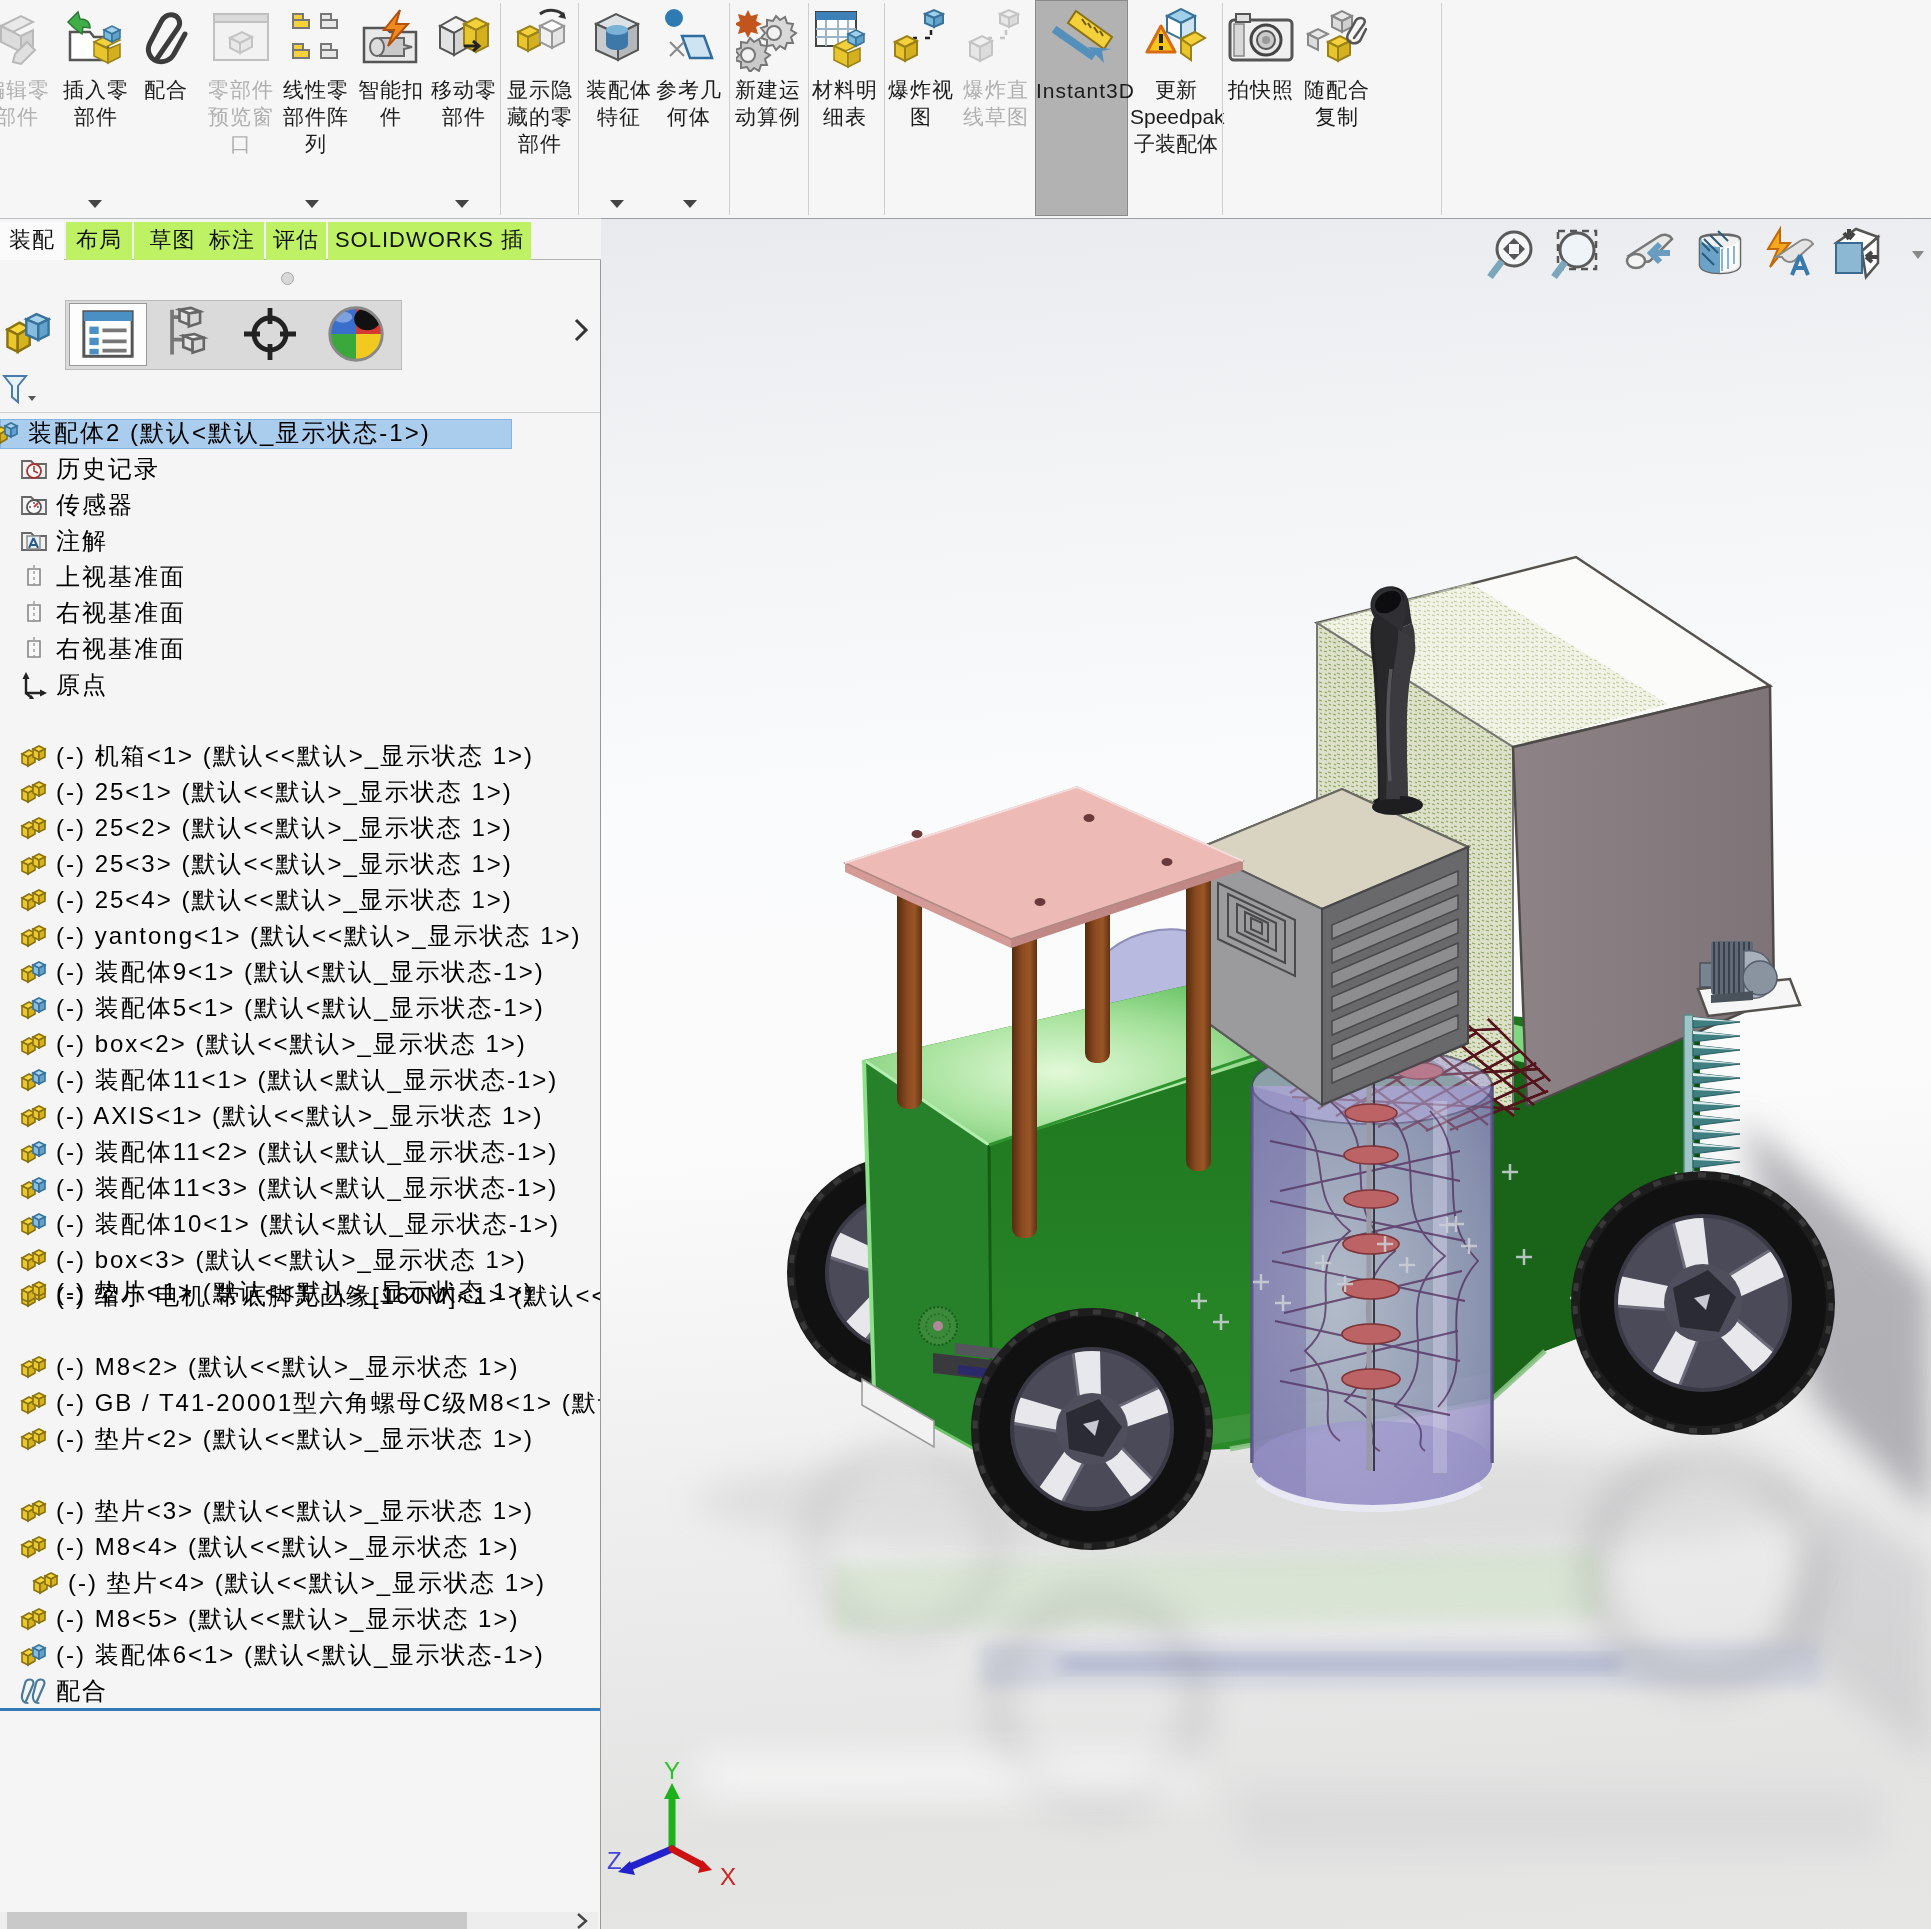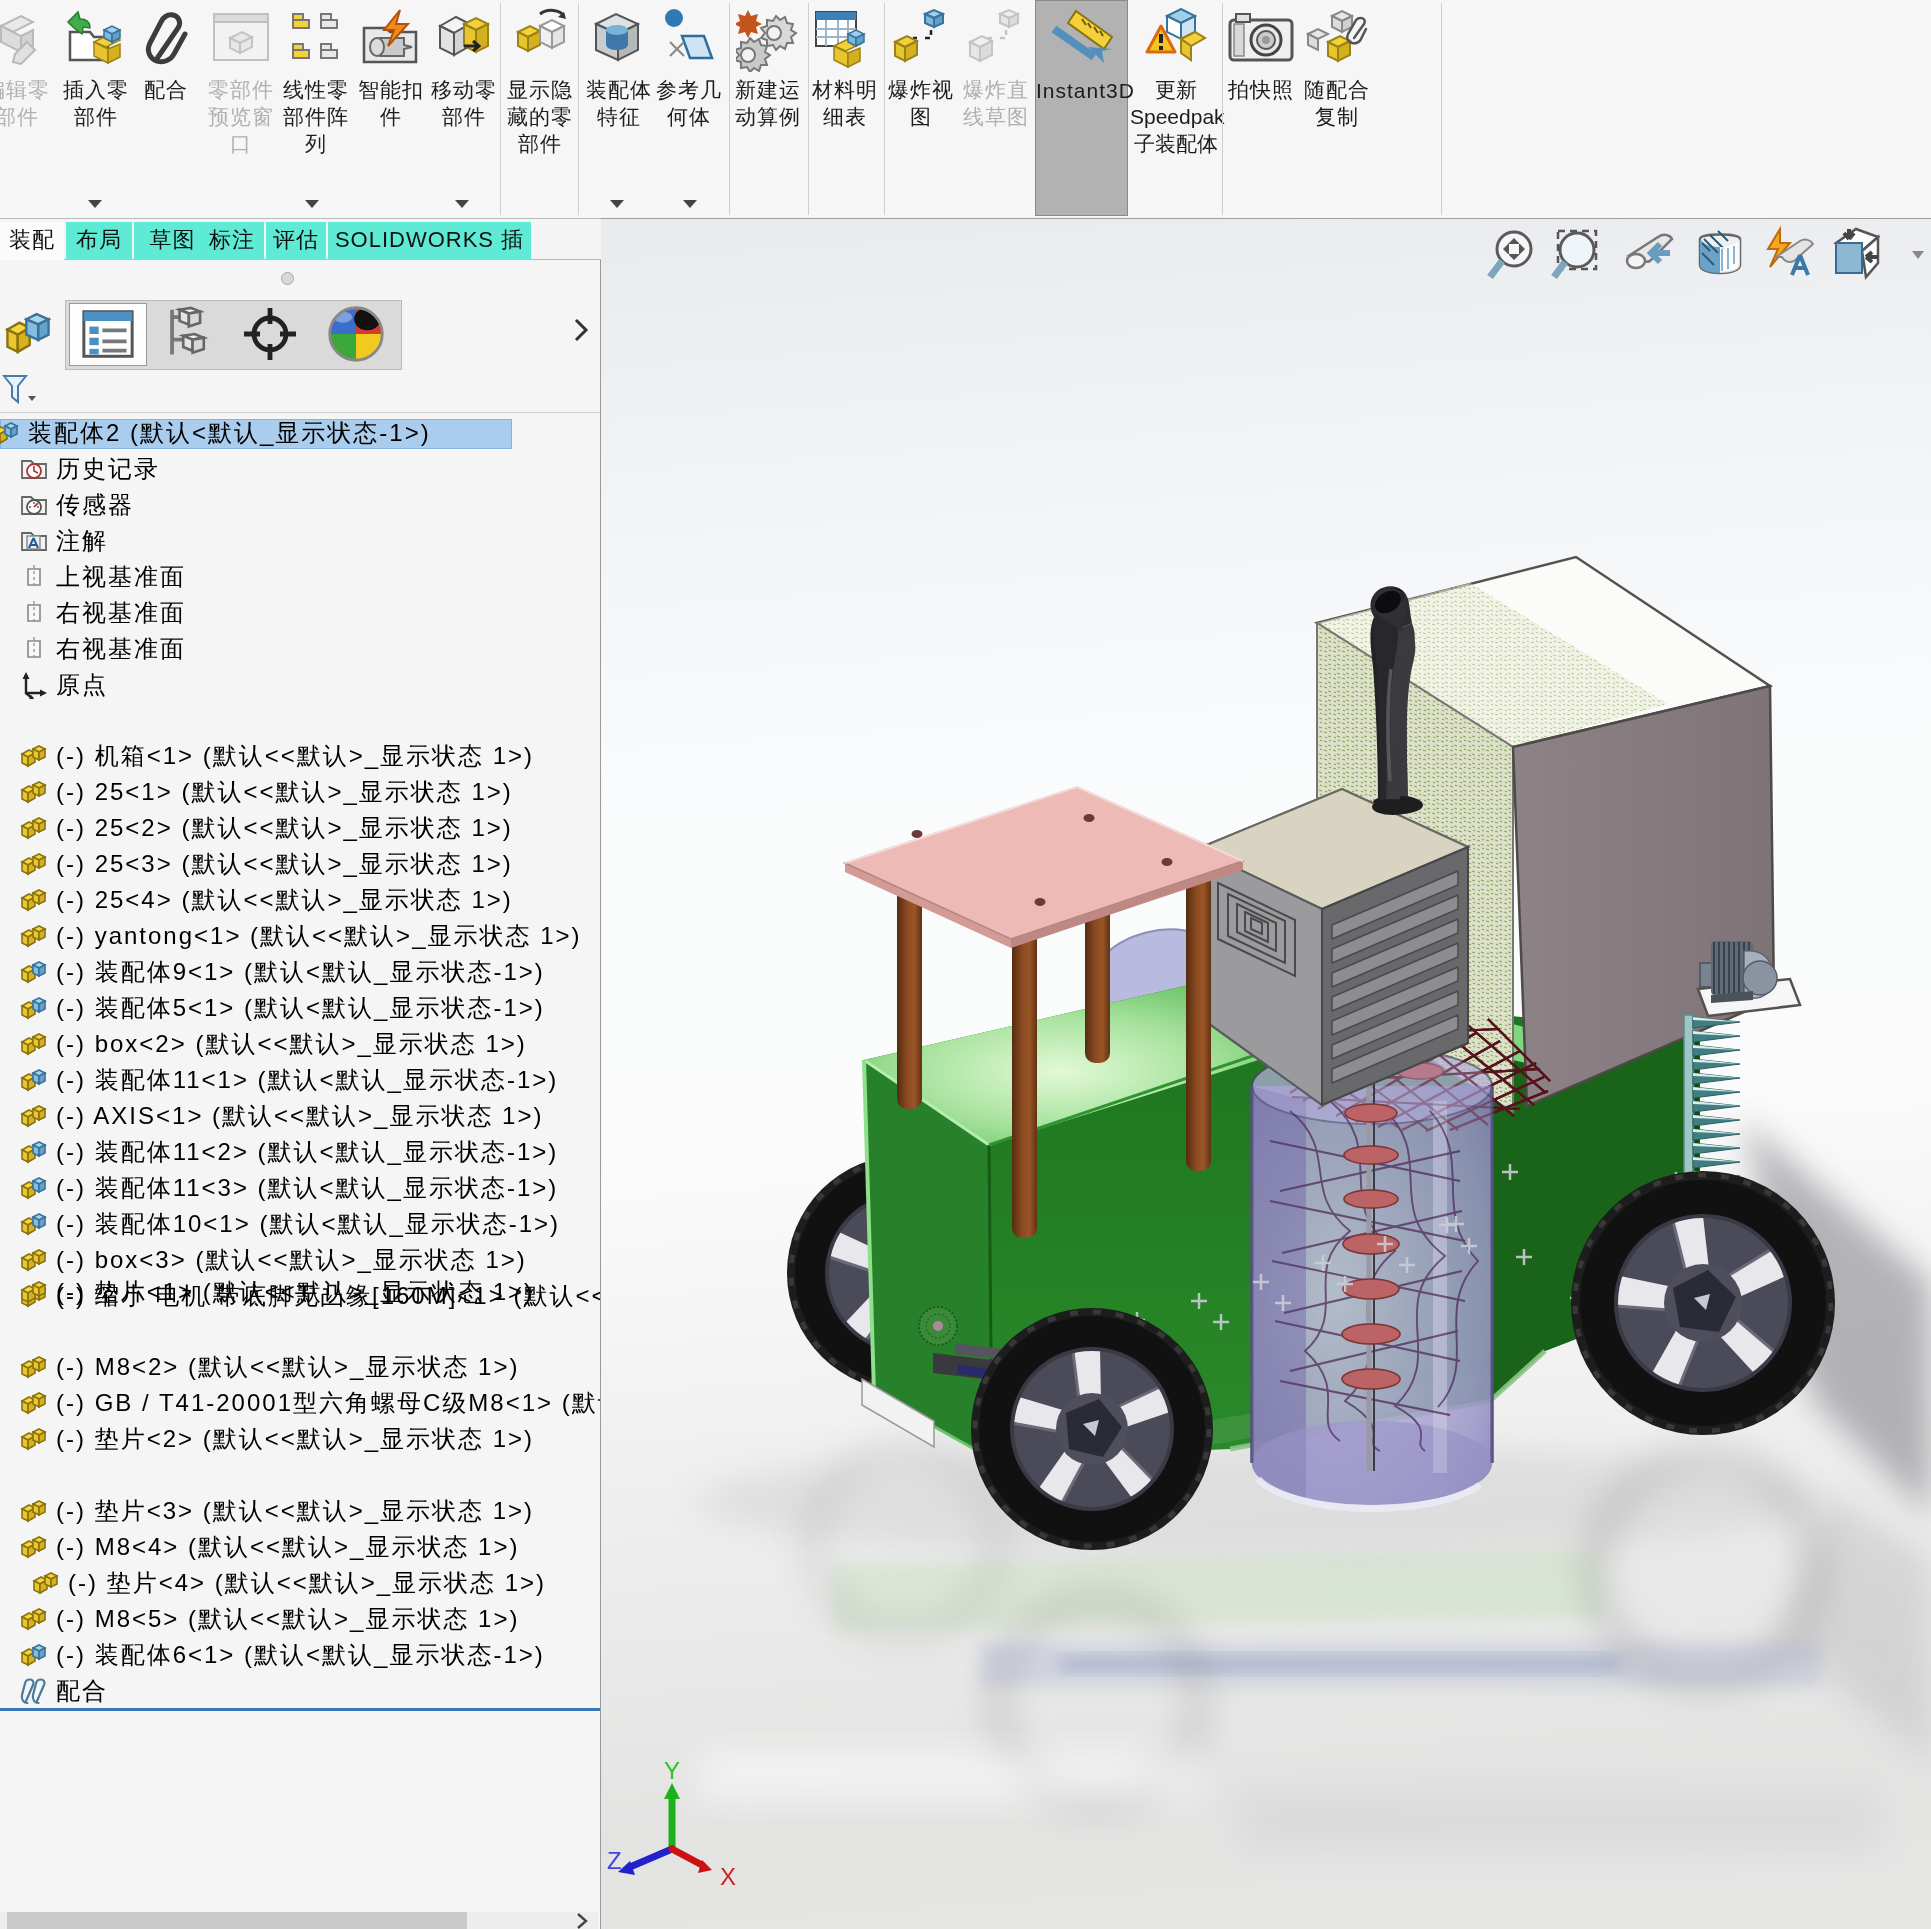--- a/index.html
+++ b/index.html
@@ -3,21 +3,21 @@
 html,body{margin:0;padding:0}
 body{width:1931px;height:1929px;overflow:hidden;position:relative;font-family:"Liberation Sans",sans-serif;background:#fff}
 #tb{position:absolute;left:0;top:0;width:1931px;height:218px;background:#f6f6f6;border-bottom:1px solid #b9bdbf}
 .btn{position:absolute;top:8px;text-align:center;color:#1c1c1c;font-size:21px;line-height:27px;letter-spacing:1px}
 .btn svg{display:block;margin:0 auto 4px}
 .gray{color:#b0b0b0}
 .sep{position:absolute;top:3px;height:212px;width:1px;background:#cfcfcf}
 .dar{position:absolute;width:0;height:0;border-left:7px solid transparent;border-right:7px solid transparent;border-top:8px solid #444;top:200px}
 #i3d{position:absolute;left:1035px;top:0;width:93px;height:216px;background:#b2b2b2;border:1px solid #8a8a8a;box-sizing:border-box}
 #tabrow{position:absolute;left:0;top:219px;width:601px;height:41px;background:#f4f4f4;border-bottom:1px solid #b5b5b5;box-sizing:border-box}
-.tab{position:absolute;top:3px;height:38px;background:#5eead4;color:#111;font-size:22px;text-align:center;line-height:36px;letter-spacing:1px}
+.tab{position:absolute;top:3px;height:38px;background:#bef264;color:#111;font-size:22px;text-align:center;line-height:36px;letter-spacing:1px}
 .tab.on{background:#fbfbfb}
 #pnl{position:absolute;left:0;top:260px;width:600px;height:1669px;background:#f5f5f6;border-right:1px solid #999;box-sizing:content-box;overflow:hidden}
 #pnl .hl{position:absolute;left:0;top:159px;width:512px;height:30px;background:#aacdee;border:1px solid #86b4e0;box-sizing:border-box}
 .row{position:absolute;height:36px;display:flex;align-items:center;font-size:24px;color:#000;white-space:nowrap;letter-spacing:2px}
 .row svg{margin-right:8px;flex:none}
 #vp{position:absolute;left:601px;top:218px;width:1330px;height:1711px;background:linear-gradient(176deg,#e8eaed 0%,#f2f3f5 15%,#fafbfc 33%,#fbfbfb 52%,#eeeeee 72%,#e3e3e2 90%,#e6e6e5 100%);border-top:1px solid #9aa0a2}
 #split{position:absolute;left:601px;top:1049px;width:16px;height:68px;background:#fbfbfb;border:1px solid #888;border-left:none}
 #split i{position:absolute;left:3px;top:29px;width:9px;height:9px;border-radius:50%;background:#c9c9c9;border:1px solid #909090}
 #hsb{position:absolute;left:0;top:1912px;width:598px;height:17px;background:#ededed}
 #hsb i{position:absolute;left:7px;top:0;width:460px;height:17px;background:#c9c9c9}

